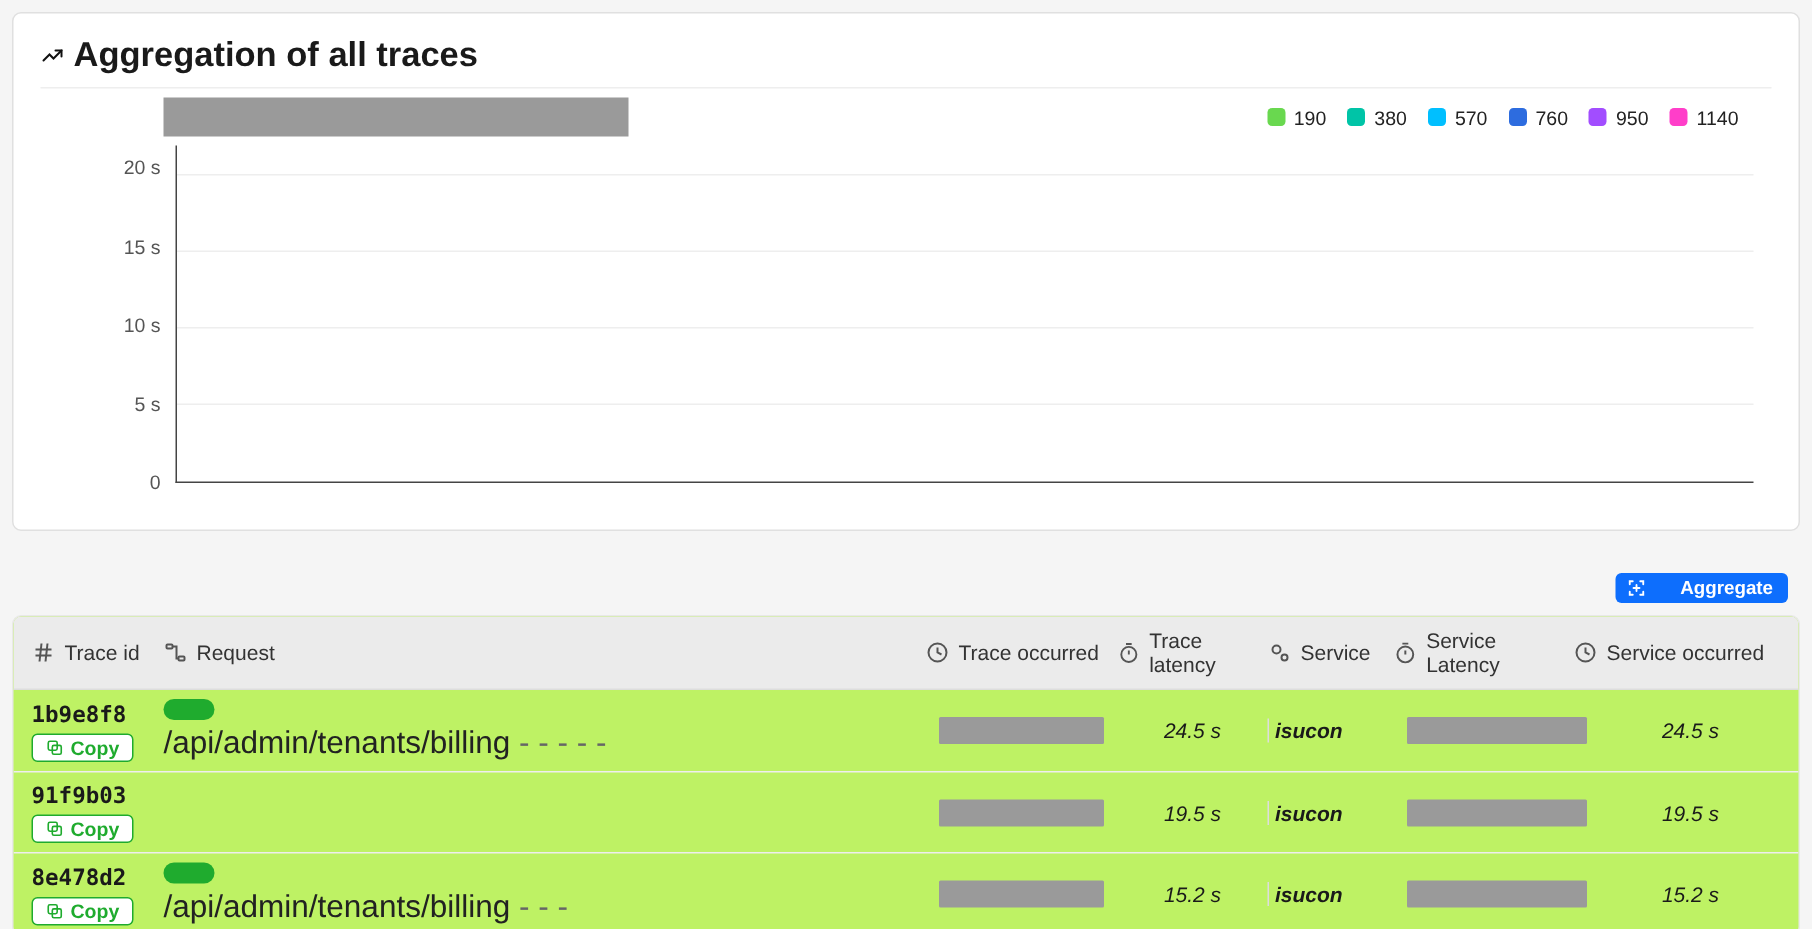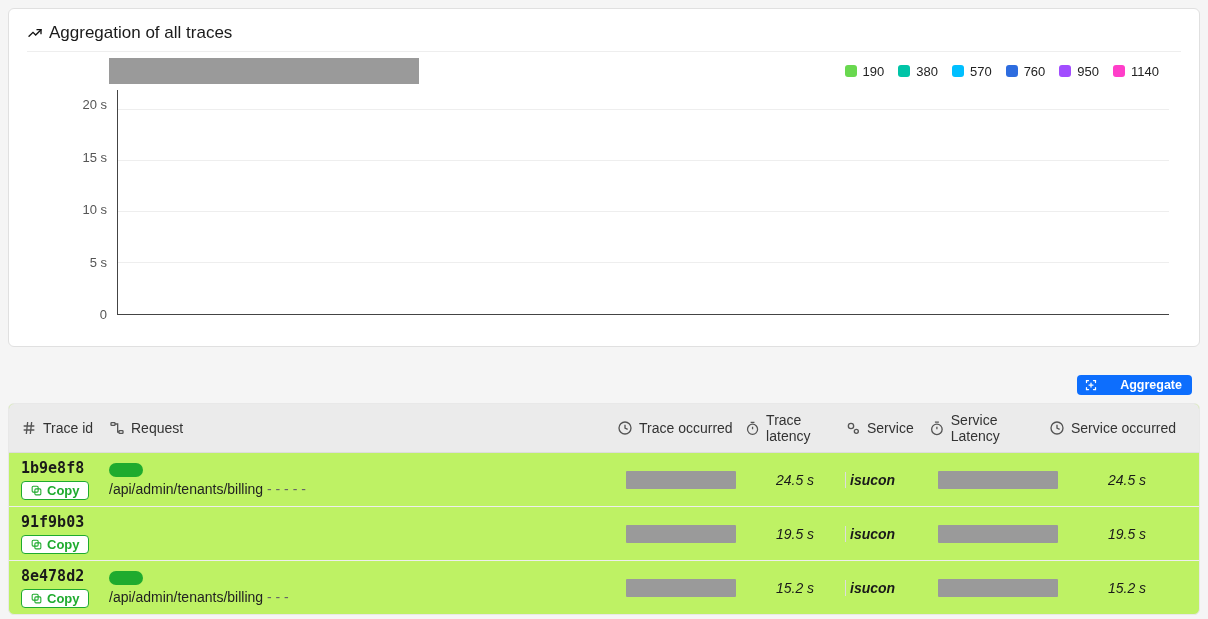--- a/index.html
+++ b/index.html
@@ -12,22 +12,22 @@
     -webkit-font-smoothing: antialiased;
   }
   .container { padding: 8px; }
   .card {
     background: #fff;
     border: 1px solid #e0e0e0;
     border-radius: 6px;
     padding: 14px 18px 14px 18px;
   }
   .card-title {
-    font-weight: 400;
-    font-size: 17px;
+    font-weight: 700;
+    font-size: 23px;
     display: flex;
     align-items: center;
     gap: 6px;
     padding-bottom: 8px;
     border-bottom: 1px solid #eee;
   }
   .card-title svg { width: 16px; height: 16px; flex-shrink: 0; }
   .chart-wrap { padding: 4px 12px 2px 12px; }
   .legend-row {
     display: flex;
@@ -159,21 +159,21 @@
     font-weight: 700;
     font-size: 13px;
     border-radius: 4px;
     padding: 1px 8px;
     cursor: pointer;
     width: fit-content;
   }
   .copy-btn svg { width: 13px; height: 13px; }
   .col-req-cell { flex: 1 1 auto; min-width: 0; display:flex; flex-direction:column; gap:4px; }
   .pill-green { width: 34px; height: 14px; background: #1fab2e; border-radius: 8px; }
-  .path { font-size: 14px; color: #222; }
+  .path { font-size: 21px; color: #222; }
   .path .dashes { color: #666; }
   .col-right { display:flex; margin-left:auto; align-items:center;font-style:italic;}
   .cell-occ { width: 128px; flex-shrink:0; display:flex; justify-content:center;}
   .cell-lat { width: 100px; flex-shrink:0; display:flex; justify-content:center; font-size:14px;}
   .cell-svc { width: 84px;  flex-shrink:0; font-weight:700; font-size:14px; padding-left:4px; border-left:1px solid #ddd;}
   .cell-socc{ width: 138px; flex-shrink:0; display:flex; justify-content:center;}
   .cell-slat{ width: 120px; flex-shrink:0; display:flex; justify-content:center; font-size:14px;}
   .redact { background:#9a9a9a; height:18px; width: 110px; border-radius:1px;}
   .redact.w2 { width: 120px; }
 </style>

